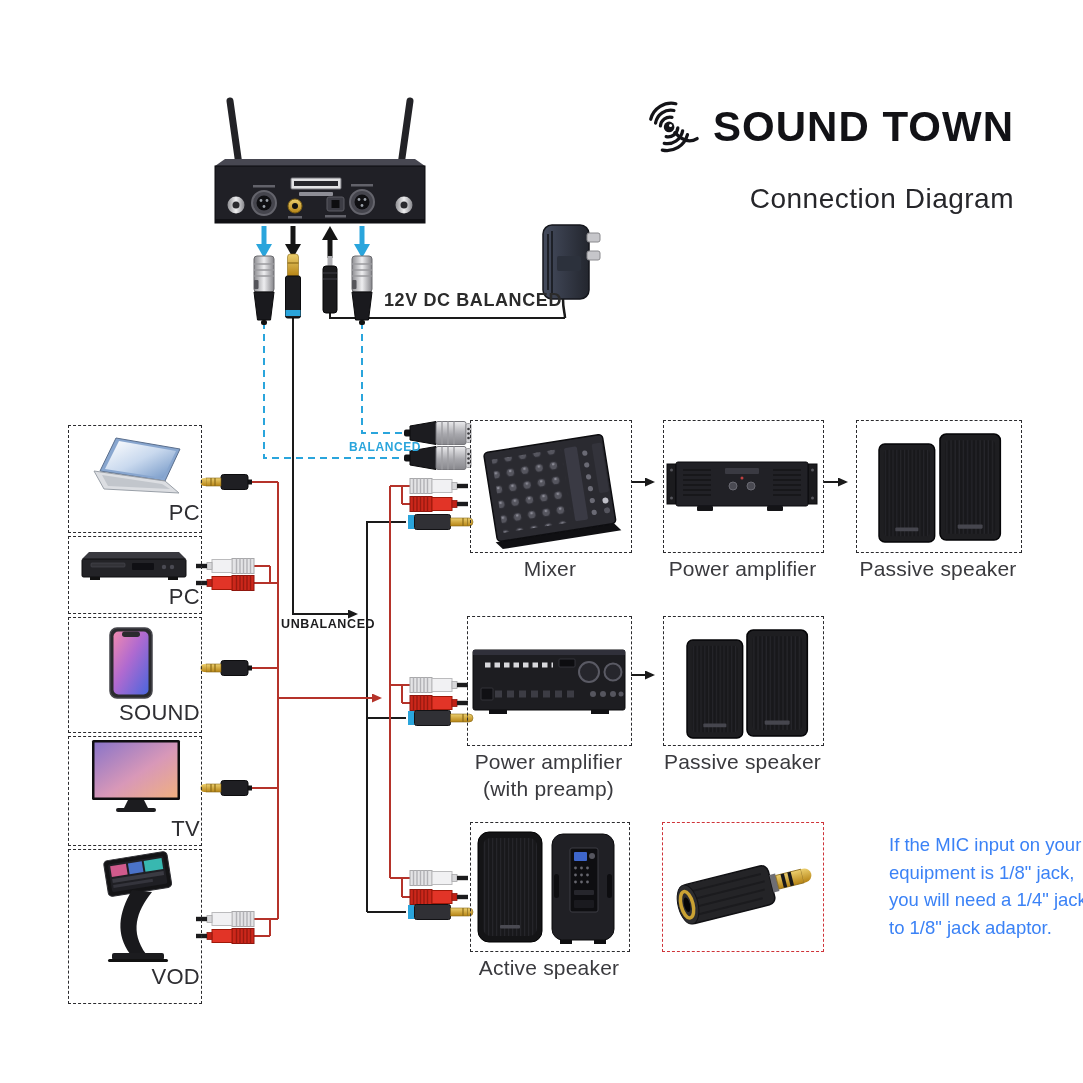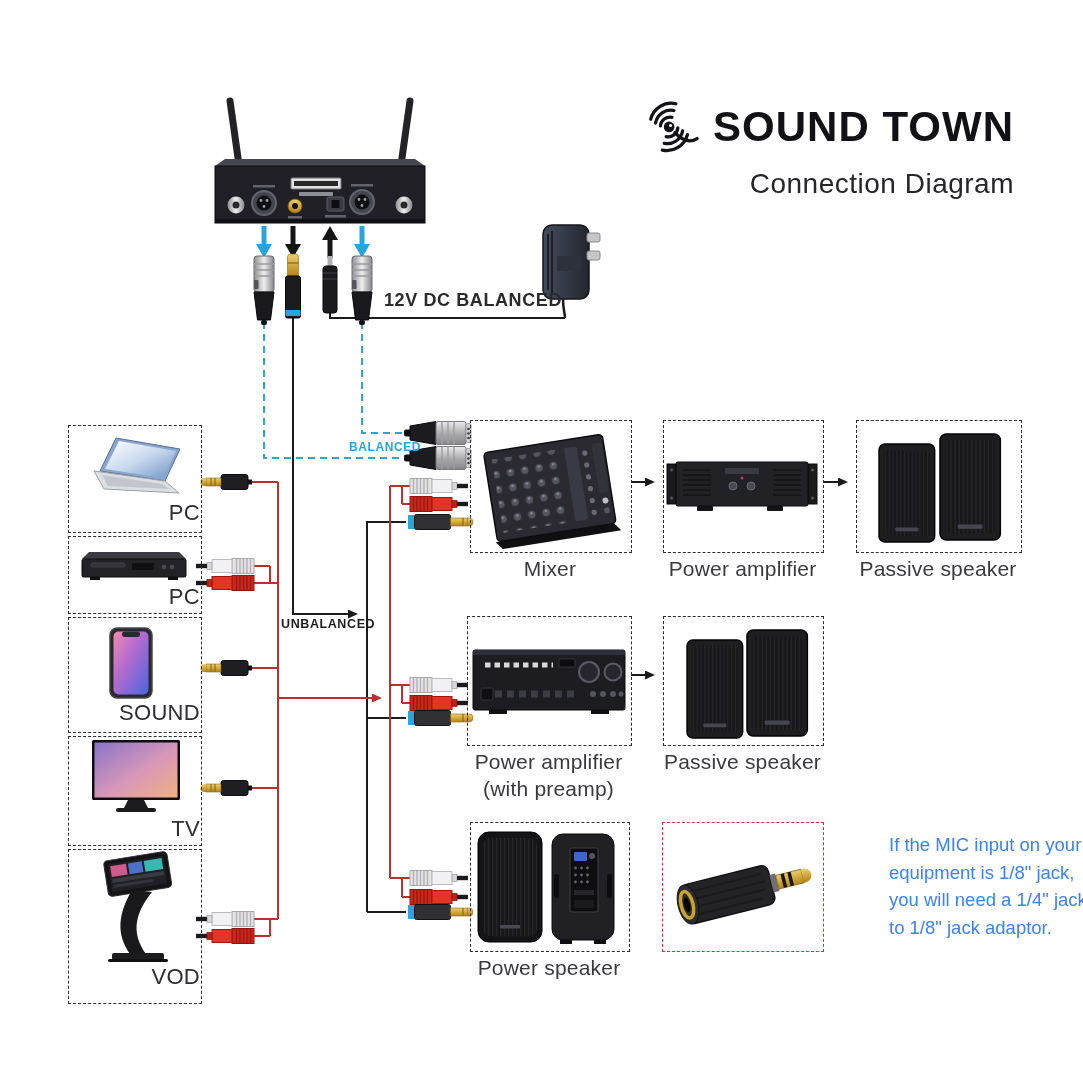--- a/index.html
+++ b/index.html
@@ -9,21 +9,21 @@
   .abs{position:absolute;z-index:3;}
   .src-box,.dst-box{position:absolute;border:1.6px dashed #2b2b2e;z-index:2;background:transparent;}
   .note-box{position:absolute;border:1.6px dashed #cf3339;z-index:2;background:transparent;}
   .src-label{position:absolute;left:68px;width:132px;text-align:right;font-size:22px;
              color:#2e2e32;z-index:3;letter-spacing:.3px;}
   .dst-label{position:absolute;text-align:center;font-size:21px;color:#3a3a3e;z-index:3;letter-spacing:.2px;}
   .wire-label{position:absolute;font-weight:bold;z-index:3;letter-spacing:.6px;}
   .brand{position:absolute;left:618px;top:94px;width:396px;z-index:3;}
   .brand-row{display:flex;align-items:center;justify-content:flex-end;gap:12px;}
   .brand-title{font-size:42px;font-weight:bold;color:#121216;letter-spacing:1px;white-space:nowrap;}
-  .brand-sub{text-align:right;font-size:28px;color:#26262a;margin-top:8px;letter-spacing:.5px;}
+  .brand-sub{text-align:right;font-size:28px;color:#26262a;margin-top:23px;letter-spacing:.5px;}
   .note-text{position:absolute;left:889px;top:831px;width:210px;font-size:18.5px;
              line-height:27.5px;color:#3b82f6;z-index:3;}
   .note-text span{display:block;}
 </style>
 </head>
 <body>
 
 <div id="canvas">
 
 <svg id="wires" width="1083" height="1083" viewBox="0 0 1083 1083">
@@ -439,21 +439,21 @@
 <div class="dst-box" style="left:663px;top:616px;width:159px;height:128px;"></div>
 <div class="dst-box" style="left:470px;top:822px;width:158px;height:128px;"></div>
 <div class="note-box" style="left:662px;top:822px;width:160px;height:128px;"></div>
 
 <div class="dst-label" style="left:470px;top:557px;width:160px;">Mixer</div>
 <div class="dst-label" style="left:663px;top:557px;width:159px;">Power amplifier</div>
 <div class="dst-label" style="left:856px;top:557px;width:164px;">Passive speaker</div>
 <div class="dst-label" style="left:467px;top:750px;width:163px;">Power amplifier</div>
 <div class="dst-label" style="left:467px;top:777px;width:163px;">(with preamp)</div>
 <div class="dst-label" style="left:663px;top:750px;width:159px;">Passive speaker</div>
-<div class="dst-label" style="left:470px;top:956px;width:158px;">Power speaker</div>
+<div class="dst-label" style="left:470px;top:956px;width:158px;">Active speaker</div>
 
 <div class="note-text">
   <span>If the MIC input on your</span>
   <span>equipment is 1/8" jack,</span>
   <span>you will need a 1/4" jack</span>
   <span>to 1/8" jack adaptor.</span>
 </div>
 
 </div>
 

